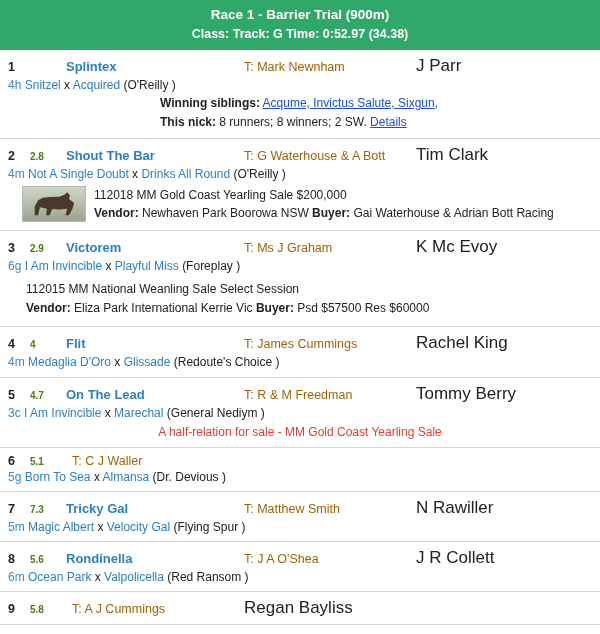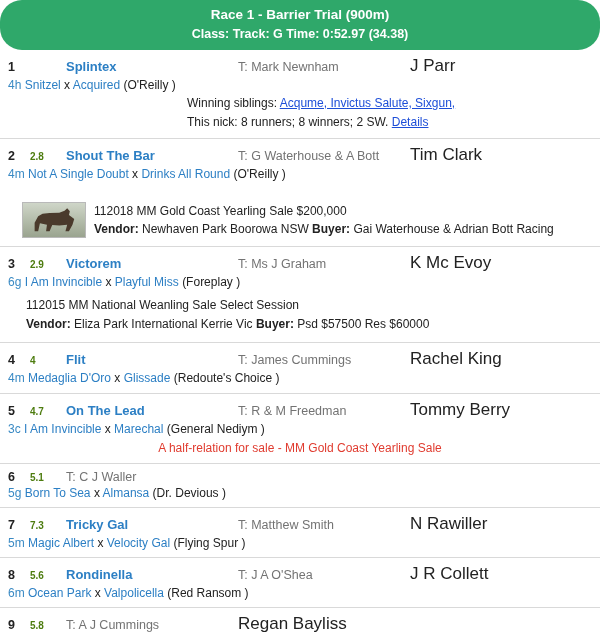--- a/index.html
+++ b/index.html
@@ -13,21 +13,20 @@
   .page{width:600px;position:relative;}
 
   
   .race-header{
     background:#2fa86a;
     color:#ffffff;
     text-align:center;
     padding:5px 0 7px 0;
     font-size:13px;
     line-height:1.45;
-    border-radius:22px;
   }
   .race-header .title{font-weight:bold;font-size:13.5px;}
   .race-header .sub{font-weight:bold;font-size:12.5px;}
 
   
   .runner{
     border-bottom:1px solid #d9d9d9;
     padding:6px 0 6px 0;
   }
   .runner:first-of-type{border-top:none;}
@@ -37,51 +36,50 @@
     padding:0 8px;
   }
   .num{width:22px;flex:0 0 22px;font-weight:bold;font-size:12.5px;color:#222;}
   .mgn{width:36px;flex:0 0 36px;font-weight:bold;font-size:10px;color:#4d7c0f;}
   .hname{
     flex:0 0 172px;
     font-weight:bold;
     font-size:13px;
     color:#2c7fc4;
   }
-  .trainer{flex:0 0 172px;font-size:12.5px;color:#737373;}
+  .trainer{flex:0 0 172px;font-size:12.5px;color:#a16207;margin-left:6px;}
   .jockey{flex:1 1 auto;font-size:17px;color:#222;}
 
   .row2{
     padding:1px 8px 0 8px;
     font-size:12px;
     color:#222;
     line-height:1.35;
   }
   .age{color:#3a8ac4;}
   .lnk{color:#2c7fc4;}
   .dam-lnk{color:#2c7fc4;}
   .paren{color:#222;}
 
   .sib{
     padding:2px 8px 0 8px;
     margin-left:0;
     font-size:12px;
     line-height:1.45;
   }
   .sib .ind{display:inline-block;width:152px;}
-  .sib b{font-weight:normal;margin-left:27px;}
+  .sib b{font-weight:bold;}
   .sib a{color:#1d4ed8;text-decoration:underline;}
 
   
   .sale{
     display:flex;
     padding:4px 8px 2px 22px;
     gap:8px;
     align-items:flex-start;
-    margin-top:16px;
   }
   .thumb{
     width:62px;height:34px;flex:0 0 62px;
     background:linear-gradient(#cfd6c8,#9aa48f);
     border:1px solid #b9b9b9;
     position:relative;overflow:hidden;
   }
   .thumb .horse{
     position:absolute;left:9px;top:5px;width:44px;height:24px;
     background:#4a3a2c;

